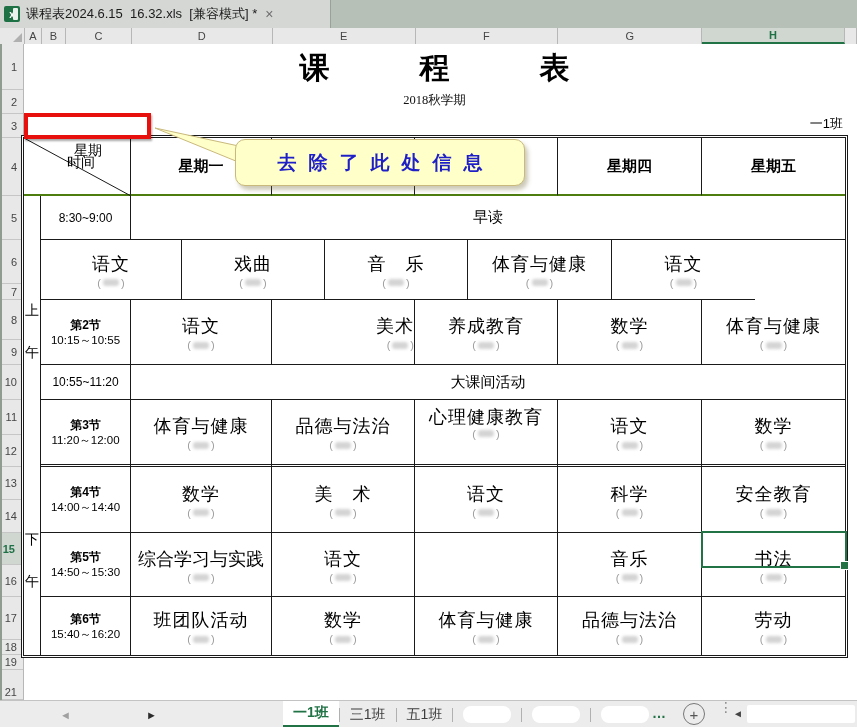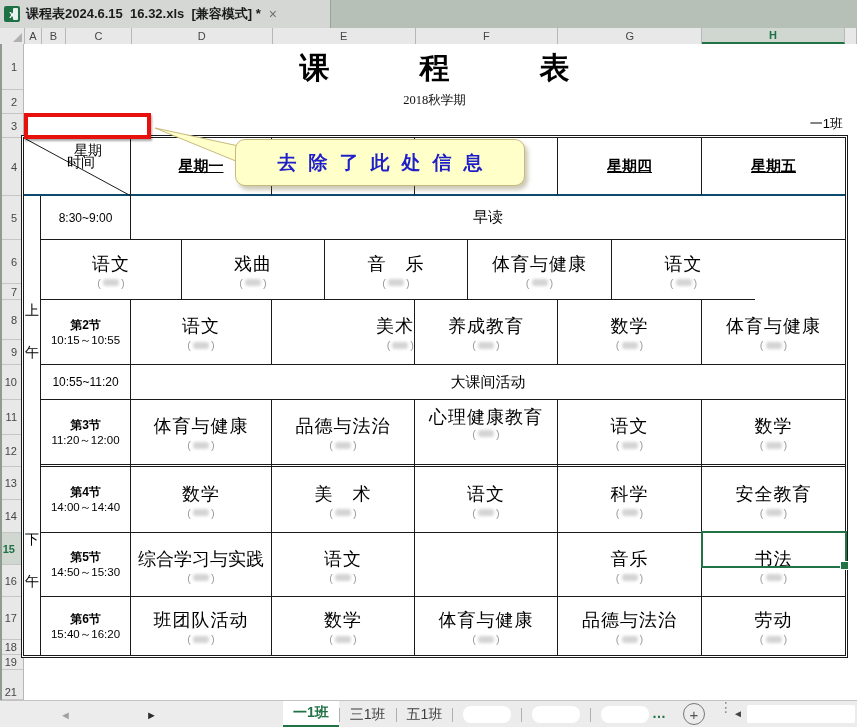--- a/index.html
+++ b/index.html
@@ -8,21 +8,21 @@
 
   
   .titlebar{position:absolute;left:0;top:0;width:857px;height:28px;background:#b7c0b7;}
   .doc-tab{position:absolute;left:0;top:0;height:28px;width:330px;background:#d4d7d4;
            border-right:1px solid #98a298;display:flex;align-items:center;}
   .xl-icon{width:16px;height:16px;margin:0 6px 0 4px;background:#1e7145;border-radius:2px;
            position:relative;color:#fff;font-size:10px;font-weight:bold;
            display:flex;align-items:center;justify-content:center;}
   .xl-icon::after{content:"";position:absolute;right:2px;top:2px;width:5px;height:12px;
            background:#e9f2ec;border-radius:1px;}
-  .doc-title{font-size:13px;font-weight:bold;color:#1b1b1b;white-space:pre;}
+  .doc-title{font-size:13px;font-weight:normal;color:#1b1b1b;white-space:pre;}
   .doc-close{margin-left:8px;color:#6e6e6e;font-size:14px;line-height:14px;cursor:default;}
 
   
   .colheaders{position:absolute;left:0;top:28px;width:857px;height:16px;display:flex;
               background:#e8e8e8;border-bottom:1px solid #b7b7b7;}
   .corner-cell{width:24px;height:16px;border-right:1px solid #b7b7b7;position:relative;background:#e8e8e8;}
   .corner-cell::after{content:"";position:absolute;right:2px;bottom:2px;width:0;height:0;
               border-left:9px solid transparent;border-bottom:9px solid #b0b0b0;}
   .colh{height:16px;border-right:1px solid #b7b7b7;font-size:11px;color:#454545;
         display:flex;align-items:center;justify-content:center;box-sizing:border-box;}
@@ -49,21 +49,21 @@
        border:3px double #1a1a1a;background:#fff;z-index:1;}
   .tbl-inner{position:relative;width:821px;height:517px;}
   .trow{display:flex;margin-left:17px;}
   .trow.hdr{margin-left:0;}
   .tcell{box-sizing:border-box;border-right:1px solid #1a1a1a;border-bottom:1px solid #1a1a1a;
          display:flex;flex-direction:column;align-items:center;justify-content:center;
          text-align:center;overflow:visible;position:relative;background:transparent;}
   .tcell.no-br{border-right:none;}
   .tcell.no-bb{border-bottom:none;}
   .tcell.sep-bb{border-bottom:3px double #1a1a1a;}
-  .tcell.hdr-bb{border-bottom:2px solid #0c4a6e;text-decoration:underline;}
+  .tcell.hdr-bb{border-bottom:2px solid #4d7c0f;}
   .diag{position:relative;}
   .diag svg{position:absolute;left:0;top:0;}
   .diag .lab-top{position:absolute;top:4px;left:50px;font-size:14px;color:#000;}
   .diag .lab-bot{position:absolute;bottom:22px;left:6px;font-size:14px;color:#000;margin-left:37px;}
   .dayh{font-size:15px;font-weight:600;color:#000;}
   .period-name{font-size:12px;font-weight:bold;color:#000;line-height:15px;}
   .period-time{font-size:11.5px;color:#000;line-height:14px;}
   .span-time{font-size:12px;color:#000;}
   .span-label{font-size:15px;color:#000;}
   .subject{font-size:18px;color:#000;line-height:26px;letter-spacing:1px;}

